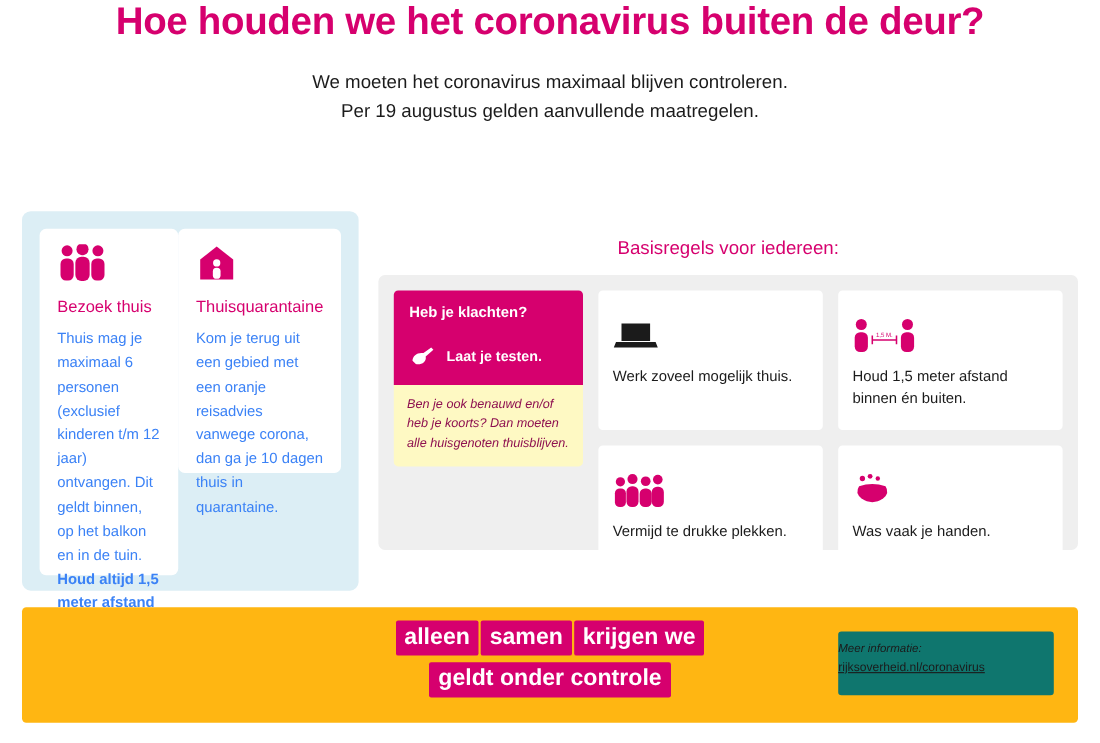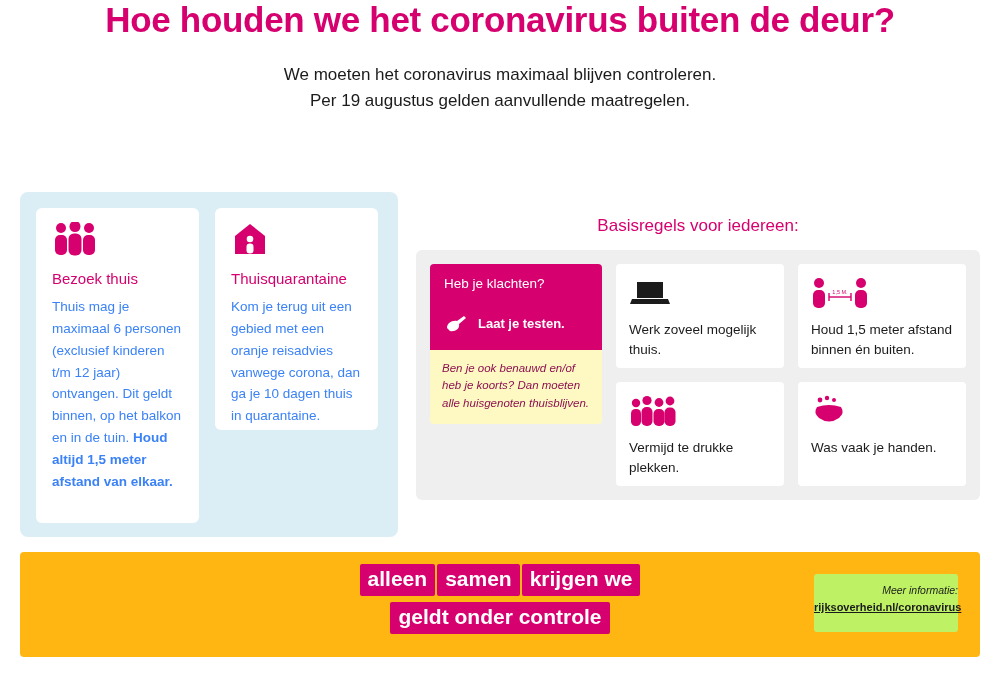--- a/index.html
+++ b/index.html
@@ -32,26 +32,25 @@
   .main {
     position: absolute;
     top: 192px; left: 20px; right: 20px;
     height: 345px;
     display: flex;
     gap: 18px;
   }
 
   
   .left-panel {
-    width: 378px;
+    width: 306px;
     background: #dceef5;
     border-radius: 8px;
     padding: 16px;
     display: flex;
-    gap: 16px;
   }
   .white-card {
     background: #ffffff;
     border-radius: 6px;
     padding: 14px 16px 16px 16px;
     width: 163px;
   }
   .card-tall { align-self: flex-start; height: 315px; }
   .card-short { align-self: flex-start; height: 222px; }
   .card-head {
@@ -89,21 +88,21 @@
   .klachten {
     width: 172px;
   }
   .klachten-top {
     background: #d6006e;
     border-radius: 4px 4px 0 0;
     color: #fff;
     padding: 12px 14px 14px 14px;
   }
   .klachten-top .h {
-    font-size: 13.5px; font-weight: normal; margin-bottom: 20px;
+    font-size: 13.5px; font-weight: bold; margin-bottom: 20px;
   }
   .klachten-row {
     display: flex; align-items: center; gap: 10px; margin-top: 10px;
     font-size: 13px; font-weight: bold;
   }
   .klachten-bot {
     background: #fef9c3;
     border-radius: 0 0 4px 4px;
     color: #8e1150;
     font-size: 11.5px;
@@ -114,21 +113,21 @@
   .tiles {
     flex: 1;
     display: grid;
     grid-template-columns: 1fr 1fr;
     grid-template-rows: 1fr 1fr;
     gap: 14px;
   }
   .tile {
     background: #fff;
     border-radius: 4px;
-    padding: 8px 13px;
+    padding: 20px 13px;
     display: flex;
     flex-direction: column;
   }
   .tile-icon { height: 42px; display:flex; align-items:center; }
   .tile-text {
     font-size: 13.5px; color: #1b1b1b; line-height: 1.45; margin-top: 6px;
   }
 
   
   .footer {
@@ -150,31 +149,31 @@
     font-size: 21px;
     font-weight: bold;
     padding: 3px 8px 5px 8px;
     display: inline-block;
     margin: 0 1px;
     border-radius: 2px;
   }
   .infobox {
     position: absolute;
     right: 22px; top: 22px;
-    width: 144px; height: 58px;
-    background: #bef264;
+    width: 196px; height: 58px;
+    background: #0f766e;
     border-radius: 3px;
-    text-align: right;
+    text-align: left;
     padding-top: 9px;
     font-size: 10.5px;
     color: #1b1b1b;
     line-height: 1.5;
     font-style: italic;
   }
-  .infobox .url { text-decoration: underline; font-style: normal; font-weight: bold; font-size: 11px; }
+  .infobox .url { text-decoration: underline; font-style: normal; font-weight: normal; font-size: 11px; }
 </style>
 </head>
 <body>
 
 <div class="page">
 
   <div class="title">Hoe houden we het coronavirus buiten de deur?</div>
   <div class="sub">
     <div>We moeten het coronavirus maximaal blijven controleren.</div>
     <div>Per 19 augustus gelden aanvullende maatregelen.</div>

